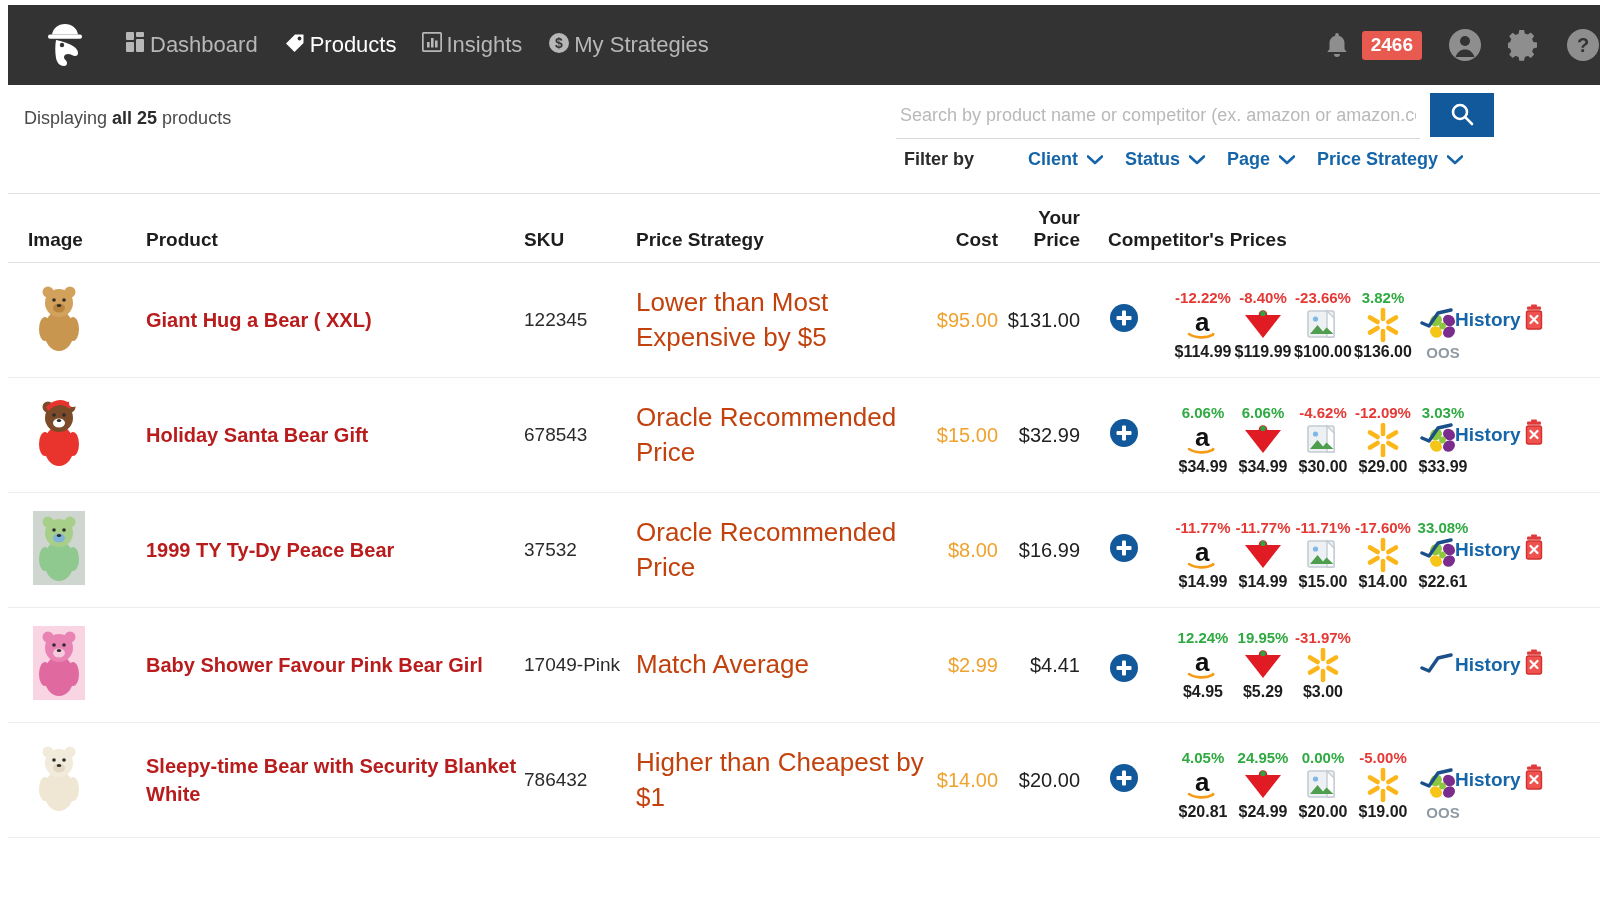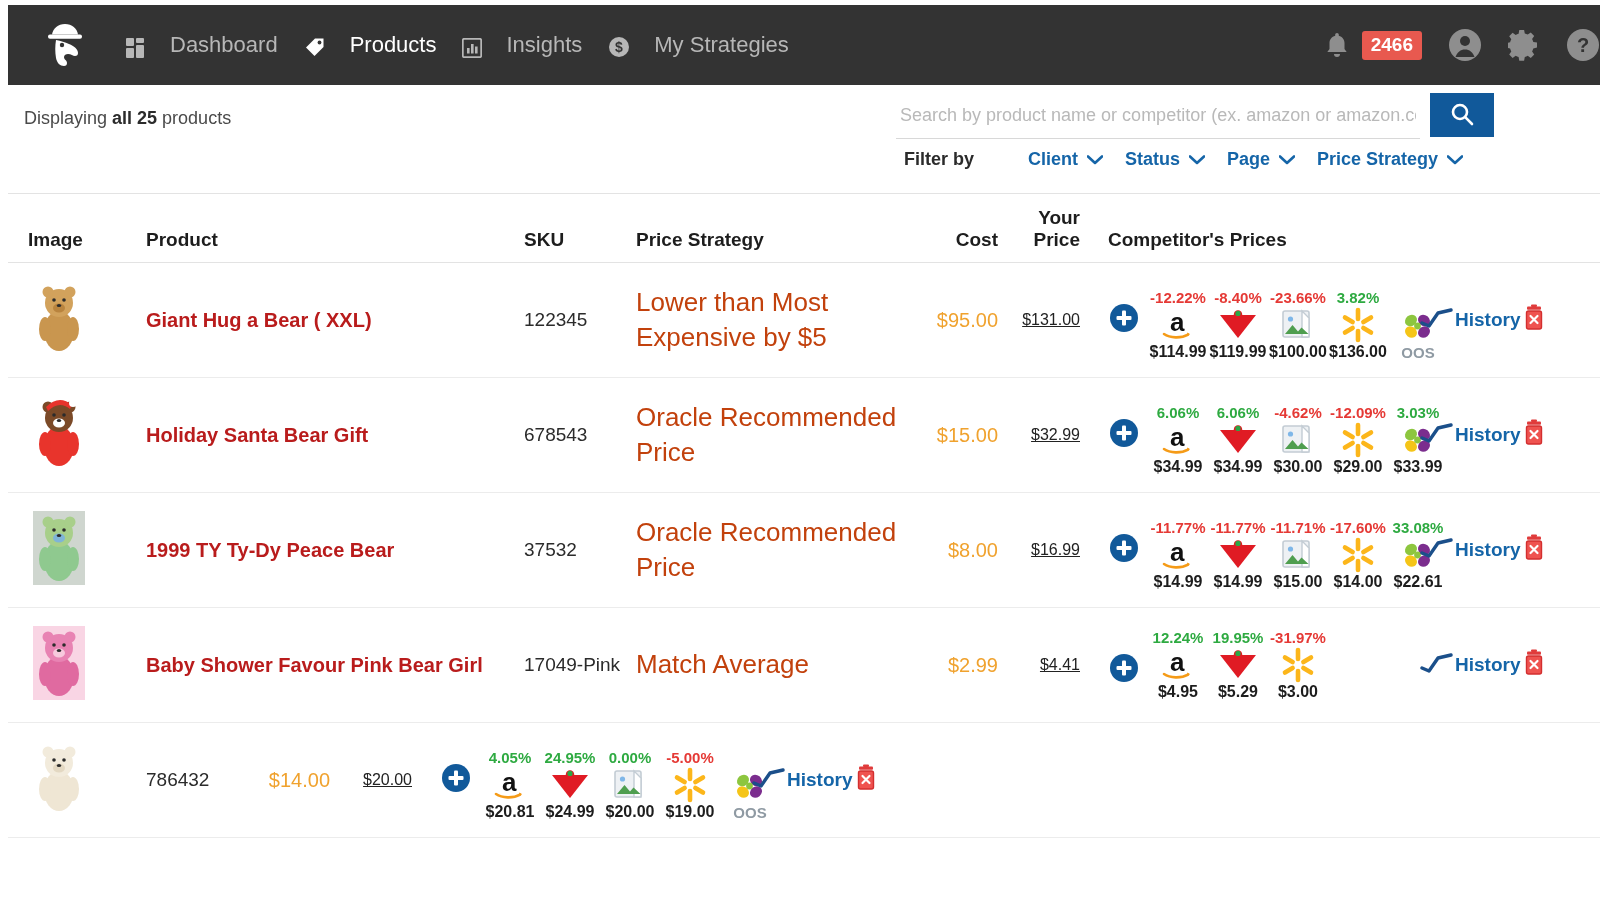--- a/index.html
+++ b/index.html
@@ -20,21 +20,21 @@
     width: 1592px; height: 80px;
     background: #333333;
     display: flex; align-items: center;
   }
   .brand {
     width: 100px; display: flex; align-items: center; justify-content: center;
     padding-left: 14px;
   }
   .nav-links { display: flex; align-items: center; gap: 26px; margin-left: 18px; }
   .nav-item {
-    display: flex; align-items: flex-end; gap: 24px;
+    display: flex; align-items: flex-start; gap: 4px;
     color: #b7b7b7; font-size: 22px; cursor: pointer;
   }
   .nav-item.active { color: #ffffff; }
   .nav-item .nav-ico { display: flex; align-items: center; }
   .nav-right {
     margin-left: auto; display: flex; align-items: center; gap: 26px;
   }
   .badge-count {
     background: #e8594f; color: #fff; font-weight: bold; font-size: 19px;
     border-radius: 3px; padding: 3px 9px 4px; margin-left: -14px;
@@ -95,26 +95,26 @@
     border-bottom: 1px solid #ececec;
   }
   .prod-img {
     width: 62px; height: 78px; display:flex; align-items:center; justify-content:center;
     overflow: hidden;
   }
   .prod-name { color: #b91c1c; font-size: 20px; font-weight: bold; line-height: 1.4; cursor: pointer;}
   .sku { font-size: 19px; color: #2b2b2b; line-height: 1.4; }
   .strategy { font-size: 26px; color: #c2410c; line-height: 1.35; cursor: pointer; }
   .cost { font-size: 20px; color: #f0a22e; font-weight: normal; }
-  .yourprice { font-size: 16px; color: #222; text-decoration: underline; }
+  .yourprice { font-size: 20px; color: #222; }
 
   
   .comp-block { display: flex; align-items: flex-start; gap: 2px; }
   .plus-wrap { padding-top: 23px; margin-right: 6px; cursor: pointer; }
-  .comps { display: flex; align-items: flex-end; }
+  .comps { display: flex; align-items: flex-end; margin-left: 25px; }
   .comp {
     display: flex; flex-direction: column; align-items: center;
     min-width: 60px;
   }
   .comp .pct { font-size: 15px; font-weight: bold; height: 18px; line-height: 18px; white-space: nowrap;}
   .pct.up { color: #2eaa41; }
   .pct.down { color: #e53935; }
   .comp .logo { height: 36px; display: flex; align-items: center; justify-content: center; }
   .comp .val { font-size: 16px; font-weight: bold; color: #1d1d1d; white-space: nowrap; }
   .comp .val.oos { color: #8f9aa3; font-size: 15px; }
@@ -725,21 +725,23 @@
                   <circle cx="30" cy="24" r="14" fill="#f2ebdc"></circle>
                   <circle cx="19" cy="13" r="5.5" fill="#f2ebdc"></circle>
                   <circle cx="41" cy="13" r="5.5" fill="#f2ebdc"></circle>
                   <ellipse cx="30" cy="29" rx="6" ry="4.6" fill="#e3d8c2"></ellipse>
                   <circle cx="25" cy="21" r="1.8" fill="#2b2b2b"></circle>
                   <circle cx="35" cy="21" r="1.8" fill="#2b2b2b"></circle>
                   <ellipse cx="30" cy="26.5" rx="2.2" ry="1.6" fill="#2b2b2b"></ellipse>
                 </svg></span>
             </div>
           </div>
+          <div class="c-product"><span class="prod-name">Sleepy-time Bear with Security Blanket White</span></div>
           <div class="c-sku"><span class="sku">786432</span></div>
+          <div class="c-strategy"><span class="strategy">Higher than Cheapest by $1</span></div>
           <div class="c-cost"><span class="cost">$14.00</span></div>
           <div class="c-price"><span class="yourprice">$20.00</span></div>
           <div class="c-comp">
             <div class="comp-block">
               <span class="plus-wrap"><svg width="32" height="32" viewBox="0 0 32 32">
                   <circle cx="16" cy="16" r="14" fill="#11599a"></circle>
                   <rect x="8.5" y="14" width="15" height="4" rx="1" fill="#fff"></rect>
                   <rect x="14" y="8.5" width="4" height="15" rx="1" fill="#fff"></rect>
                 </svg></span>
               <div class="comps">

